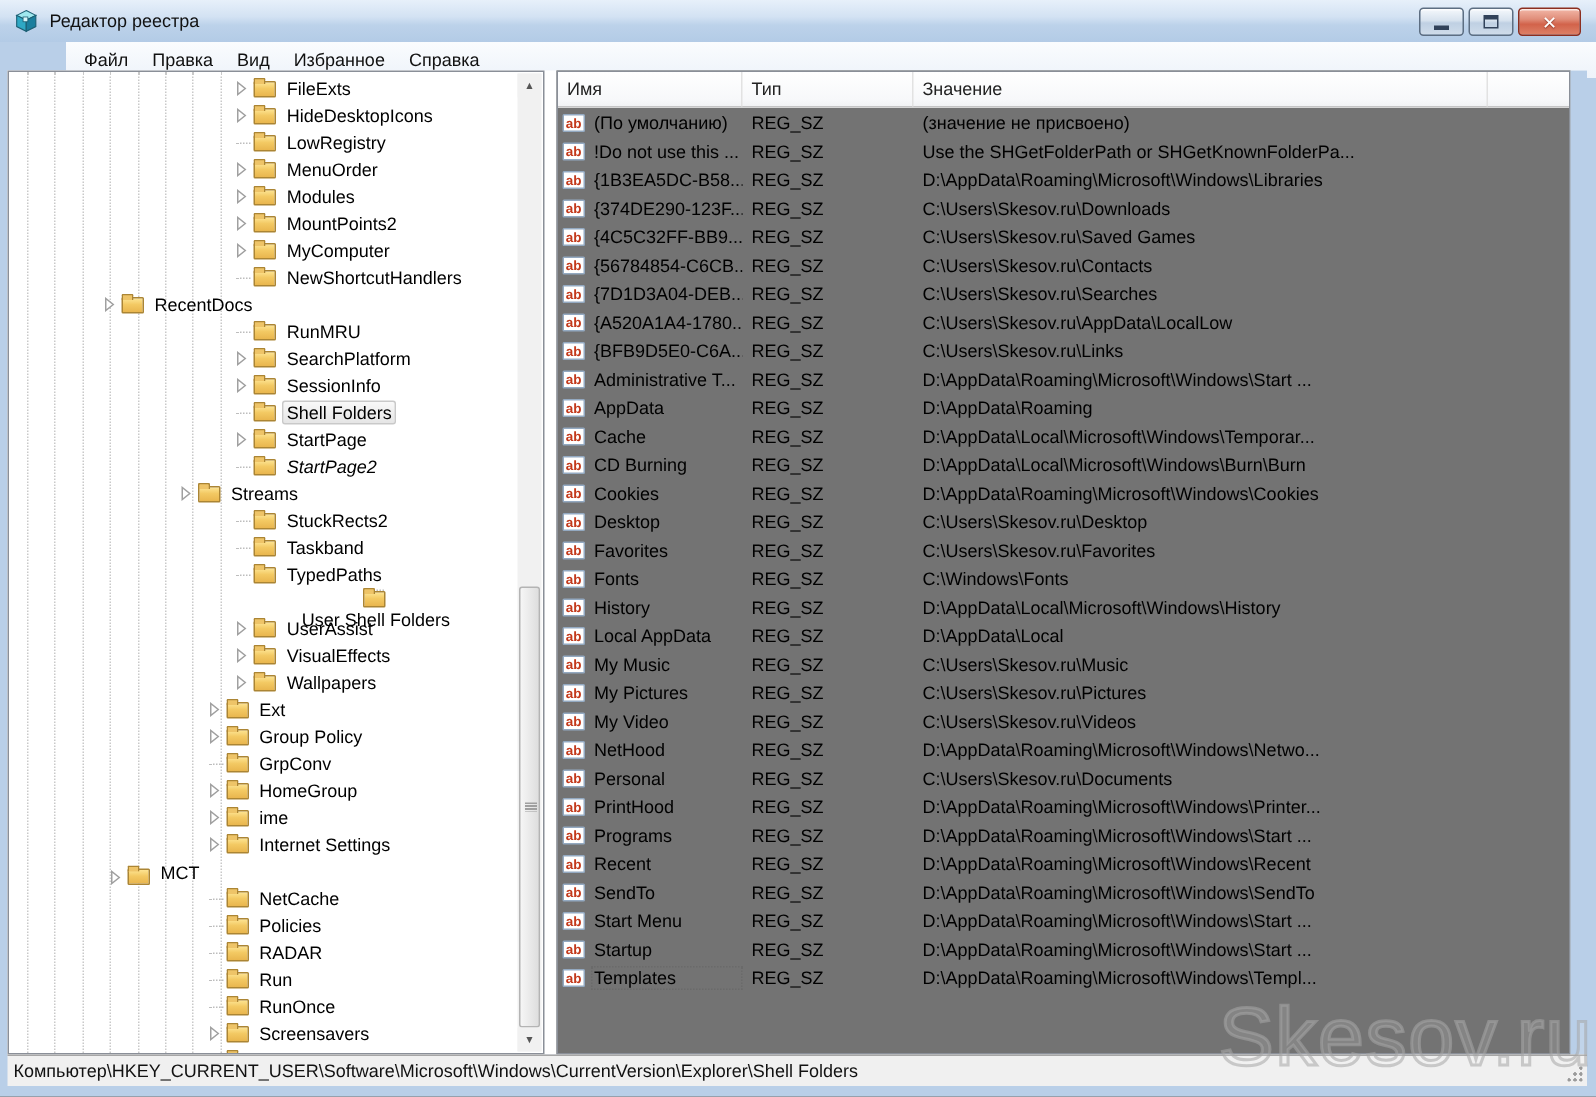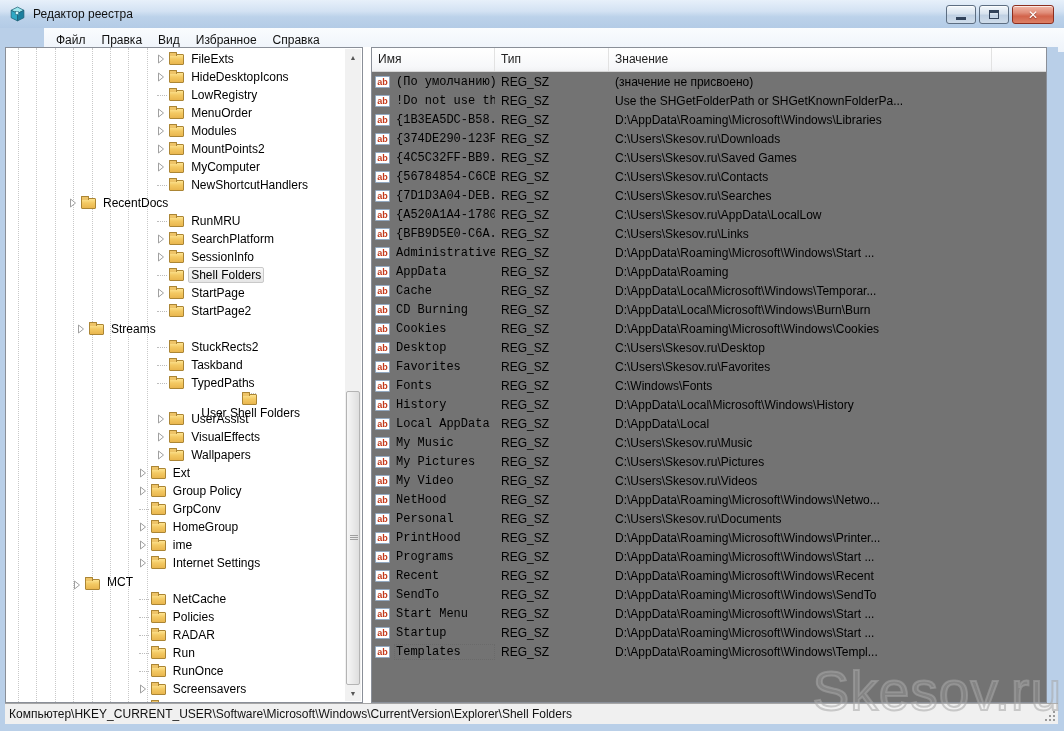--- a/index.html
+++ b/index.html
@@ -89,21 +89,21 @@
   .lv-header { display:flex; height:24px;
     background: linear-gradient(180deg,#ffffff 0%,#f7f8fa 80%,#f1f2f4 100%);
     border-bottom:1px solid #d5d5d5; }
   .lv-hcell { border-right:1px solid #e2e2e2; padding:4px 0 0 6px; font-size:12px; color:#222; }
   .lv-hfill { flex:1; }
   .lv-row { display:flex; height:19px; align-items:center; }
   .lv-cell { overflow:hidden; white-space:nowrap; }
   .ab-icon { flex:none; width:15px; height:12px; margin:0 4px 0 3px;
     border:1px solid #93a9c1; background:#fff; color:#c3391b;
     font-size:9px; line-height:10px; text-align:center; font-weight:bold; border-radius:1px; }
-  .lv-name { width:101px; padding:1px 2px;font-family:Liberation Mono, monospace; }
+  .lv-name { width:101px; padding:1px 2px; }
   .lv-name.focus { outline:1px dotted #6a6a6a; outline-offset:-1px; }
   .lv-type { width:114px; padding-left:6px; }
   .lv-value { flex:1; padding-left:6px; }
 
   
   .statusbar { position:absolute; left:5px; top:703px; width:1053px; height:21px;
     background:#f0f0f0; border-top:1px solid #a6a6a6;
     display:flex; align-items:center; padding-left:4px; font-size:12px; color:#111; }
   .resize-grip { position:absolute; right:3px; bottom:3px; width:10px; height:10px;
     background:
@@ -267,26 +267,26 @@
         </div>
         <div class="tree-row" style="padding-left: 151.2px;">
           <span class="expander">
             <svg width="8" height="10">
               <polygon points="1.5,1 1.5,9 6.5,5" fill="#fff" stroke="#a0a0a0"></polygon>
             </svg>
           </span>
           <span class="folder"></span>
           <span class="tree-label">StartPage</span>
         </div>
-        <div class="tree-row" style="padding-left: 151.2px;">
+        <div class="tree-row" style="padding-left: 151.2px; font-style: italic;">
           <span class="stub"></span>
           <span class="folder"></span>
           <span class="tree-label">StartPage2</span>
         </div>
-        <div class="tree-row" style="padding-left: 71px;">
+        <div class="tree-row" style="padding-left: 114px;">
           <span class="expander">
             <svg width="8" height="10">
               <polygon points="1.5,1 1.5,9 6.5,5" fill="#fff" stroke="#a0a0a0"></polygon>
             </svg>
           </span>
           <span class="folder"></span>
           <span class="tree-label">Streams</span>
         </div>
         <div class="tree-row" style="padding-left: 151.2px;">
           <span class="stub"></span>

